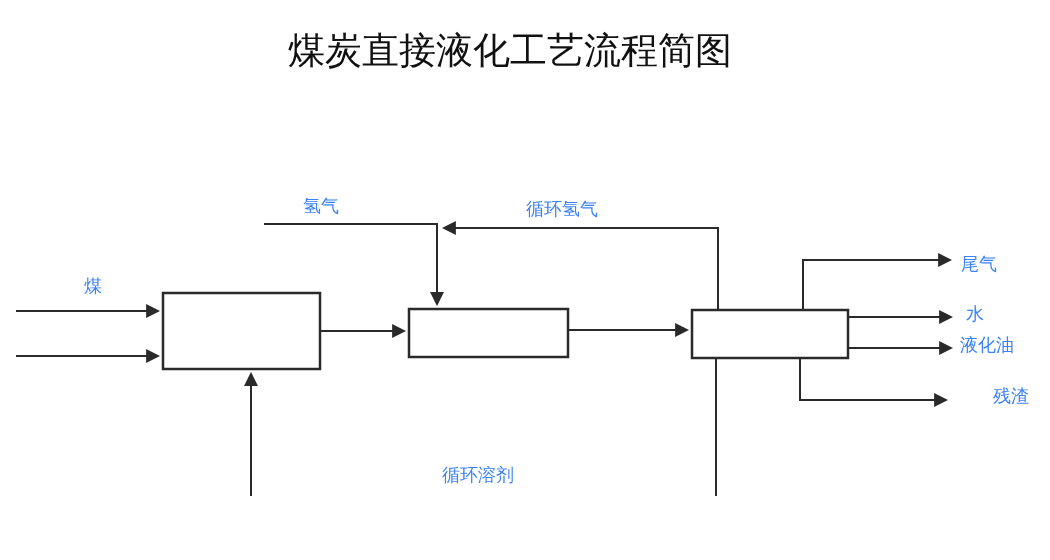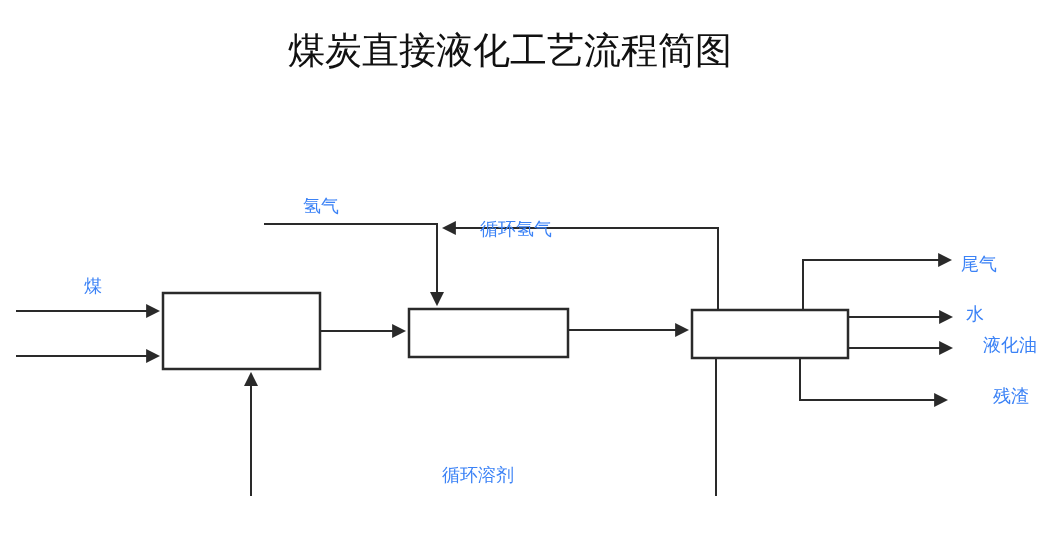--- a/index.html
+++ b/index.html
@@ -25,24 +25,24 @@
   .flow-svg { position: absolute; left: 0; top: 0; }
   .lbl {
     position: absolute;
     font-size: 18px;
     line-height: 1.0;
     color: #3b82f6;
     white-space: nowrap;
   }
   .lbl-coal            { left: 84px;  top: 277px; }
   .lbl-hydrogen        { left: 303px; top: 197px; }
-  .lbl-recycle-h2      { left: 480px; top: 200px; margin-top: 20px; }
+  .lbl-recycle-h2      { left: 526px; top: 200px; }
   .lbl-tail-gas        { left: 961px; top: 255px; }
   .lbl-water           { left: 966px; top: 305px; }
-  .lbl-oil             { left: 960px; top: 336px; margin-left: 23px; }
+  .lbl-oil             { left: 960px; top: 336px; }
   .lbl-residue         { left: 961px; top: 387px; margin-left: 32px; }
   .lbl-recycle-solvent { left: 442px; top: 466px; }
 </style>
 </head>
 <body>
 
 <div class="canvas">
 
   <div class="diagram-title">煤炭直接液化工艺流程简图</div>
 

